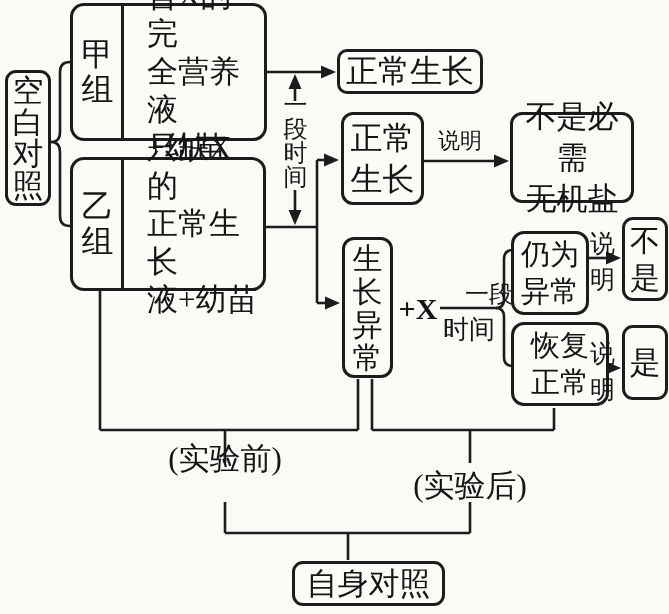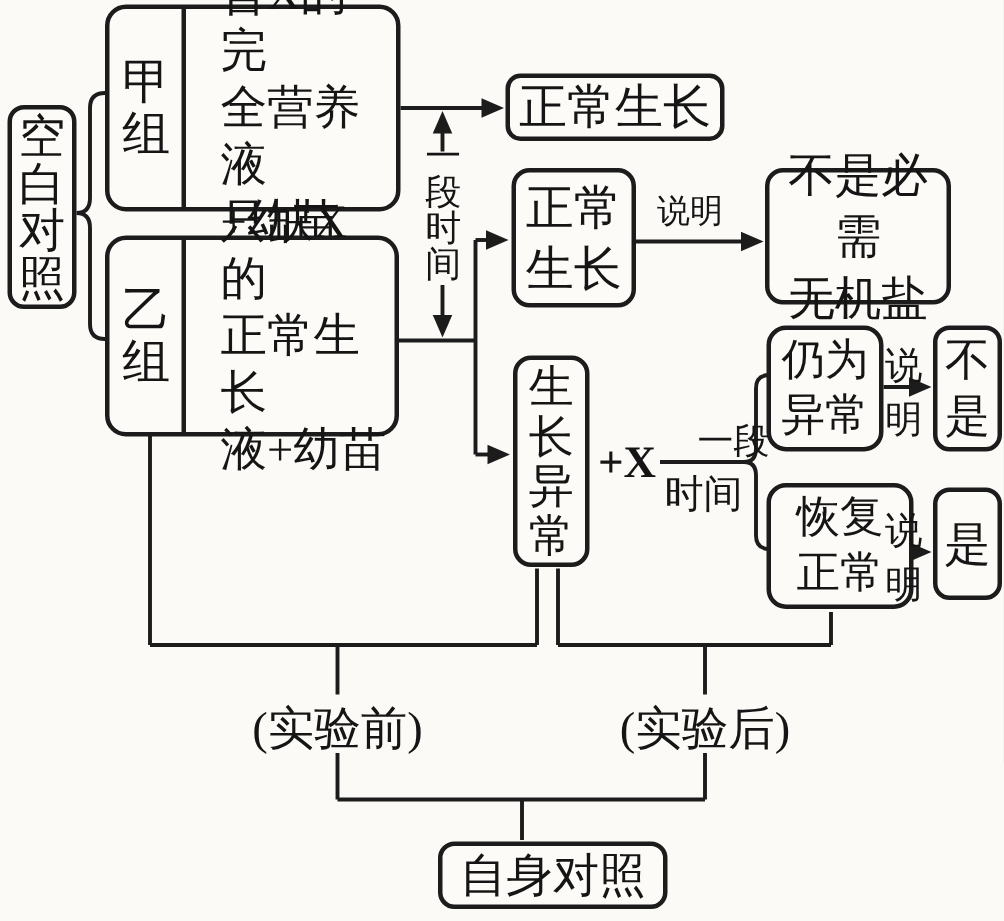--- a/index.html
+++ b/index.html
@@ -31,35 +31,35 @@
     white-space:pre-line;text-align:left;
   }
   
   #blank-control{left:5px;top:70px;width:46px;height:136px;border-radius:11px;font-size:31px;line-height:31.5px;}
   #group-a{left:70px;top:3px;width:197px;height:138px;border-radius:14px;}
   #group-b{left:70px;top:157px;width:196px;height:134px;border-radius:14px;}
   #normal-top{left:337px;top:49px;width:146px;height:45px;border-radius:10px;font-size:32px;}
   #normal-mid{left:341px;top:112px;width:83px;height:93px;font-size:32px;line-height:41px;}
   #not-essential{left:510px;top:112px;width:124px;height:91px;font-size:31px;line-height:41px;}
   #abnormal{left:342px;top:237px;width:51px;height:141px;font-size:30px;line-height:33px;}
-  #still-abnormal{left:511px;top:217px;width:78px;height:84px;border-radius:13px;font-size:29px;line-height:37px;}
+  #still-abnormal{left:511px;top:231px;width:78px;height:84px;border-radius:13px;font-size:29px;line-height:37px;}
   #answer-no{left:622px;top:217px;width:46px;height:84px;border-radius:11px;font-size:30px;line-height:37px;}
   #restored-normal{left:511px;top:322px;width:98px;height:84px;border-radius:13px;font-size:29px;line-height:37px;}
   #answer-yes{left:622px;top:325px;width:46px;height:75px;border-radius:11px;font-size:31px;}
   #self-control{left:270px;top:561px;width:153px;height:45px;border-radius:11px;font-size:31px;margin-left:22px;}
   #period-1{left:279px;top:93px;width:33px;font-size:24px;line-height:24px;}
   #explain-1{left:429px;top:126px;width:62px;font-size:22px;}
   #plus-x{left:396px;top:292px;width:44px;font-size:30px;font-weight:bold;}
   #period-2-top{left:458px;top:278px;width:62px;font-size:24px;}
   #period-2-bottom{left:438px;top:312px;width:62px;font-size:26px;}
   #explain-2-top{left:588px;top:227px;width:29px;font-size:25px;}
   #explain-2-bottom{left:588px;top:263px;width:29px;font-size:25px;}
   #explain-3-top{left:588px;top:337px;width:29px;font-size:25px;}
   #explain-3-bottom{left:588px;top:373px;width:29px;font-size:25px;}
-  #before-label{left:163px;top:465px;width:124px;font-size:31px;}
+  #before-label{left:163px;top:438px;width:124px;font-size:31px;}
   #after-label{left:408px;top:465px;width:124px;font-size:31px;}
 </style>
 </head>
 <body>
 
 <div class="canvas">
 
   <svg class="svg-layer" width="669" height="614" viewBox="0 0 669 614">
     <g stroke="#1c1c1c" stroke-width="2.6" fill="none">
 

